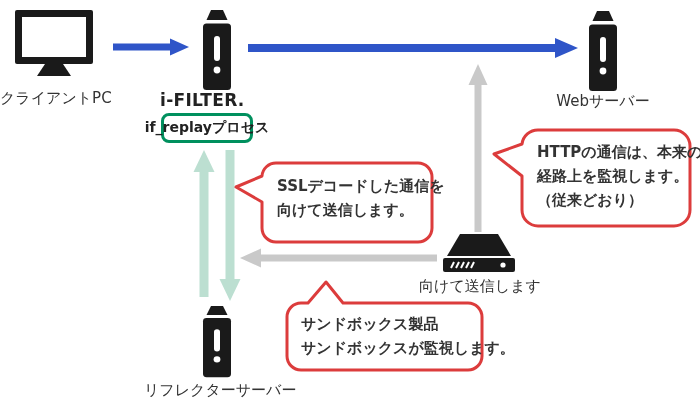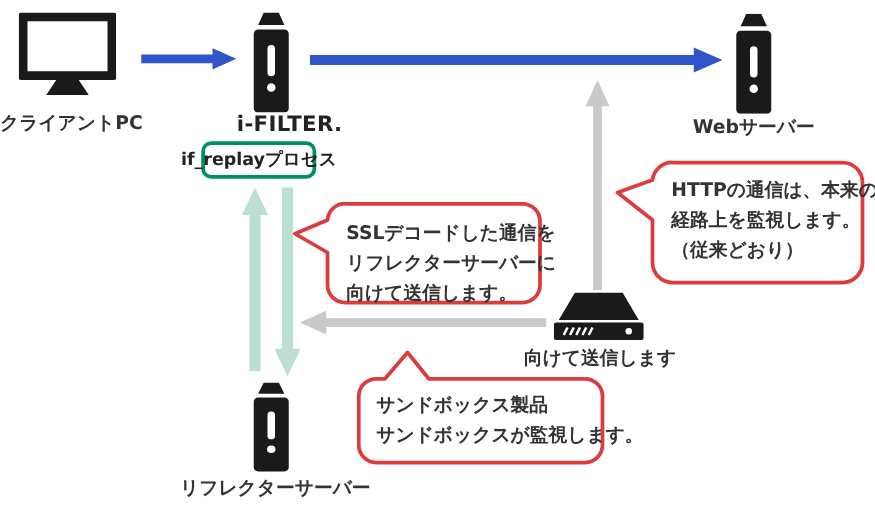--- a/index.html
+++ b/index.html
@@ -2,25 +2,25 @@
 <html><head>
 <meta charset="utf-8">
 <style>
   html,body{margin:0;padding:0;background:#fff;}
   .canvas{
     position:relative;width:700px;height:406px;background:#ffffff;
     font-family:"DejaVu Sans","Liberation Sans",sans-serif;overflow:hidden;
   }
   .abs{position:absolute;}
   .node-label{
-    font-size:15px;font-weight:bold;color:#333;text-align:center;white-space:nowrap;
+    font-size:15px;font-weight:normal;color:#333;text-align:center;white-space:nowrap;
   }
   .logo{
     font-size:17px;font-weight:800;letter-spacing:.3px;color:#222;
-    text-align:right;white-space:nowrap;
+    text-align:left;white-space:nowrap;
   }
   .badge{
     box-sizing:border-box;border:3px solid #00905e;border-radius:8px;background:#fff;
     display:flex;align-items:center;justify-content:center;
     font-size:14px;font-weight:600;color:#222;white-space:nowrap;
   }
   .callout-text{
     font-size:15px;font-weight:bold;color:#333;line-height:24px;white-space:nowrap;
   }
   .callout-text div{height:24px;}
@@ -105,21 +105,20 @@
     <use href="#tower" transform="scale(1,0.89)"></use>
   </svg>
   <div class="abs node-label" style="left:144px;top:381px;width:148px">リフレクターサーバー</div>
 
   <svg class="abs" style="left:230px;top:158px" width="208" height="90" viewBox="230 158 208 90">
     <path d="M276 163 H418 A14 14 0 0 1 432 177 V228 A14 14 0 0 1 418 242 H276 A14 14 0 0 1 262 228
              V202 L236 187 L262 176 A14 14 0 0 1 276 163 Z" fill="#ffffff" stroke="#dc3c3c" stroke-width="3" stroke-linejoin="round"></path>
   </svg>
   <div class="abs callout-text" style="left:277px;top:174px">
     <div>SSLデコードした通信を</div>
-    <div>リフレクターサーバーに</div>
     <div>向けて送信します。</div>
   </div>
 
   <svg class="abs" style="left:488px;top:126px" width="208" height="106" viewBox="488 126 208 106">
     <path d="M538 130 H674 A16 16 0 0 1 690 146 V210 A16 16 0 0 1 674 226 H538 A16 16 0 0 1 522 210
              V176 L494 154 L522 144 A16 16 0 0 1 538 130 Z" fill="#ffffff" stroke="#dc3c3c" stroke-width="3" stroke-linejoin="round"></path>
   </svg>
   <div class="abs callout-text" style="left:537px;top:140px">
     <div>HTTPの通信は、本来の</div>
     <div>経路上を監視します。</div>

